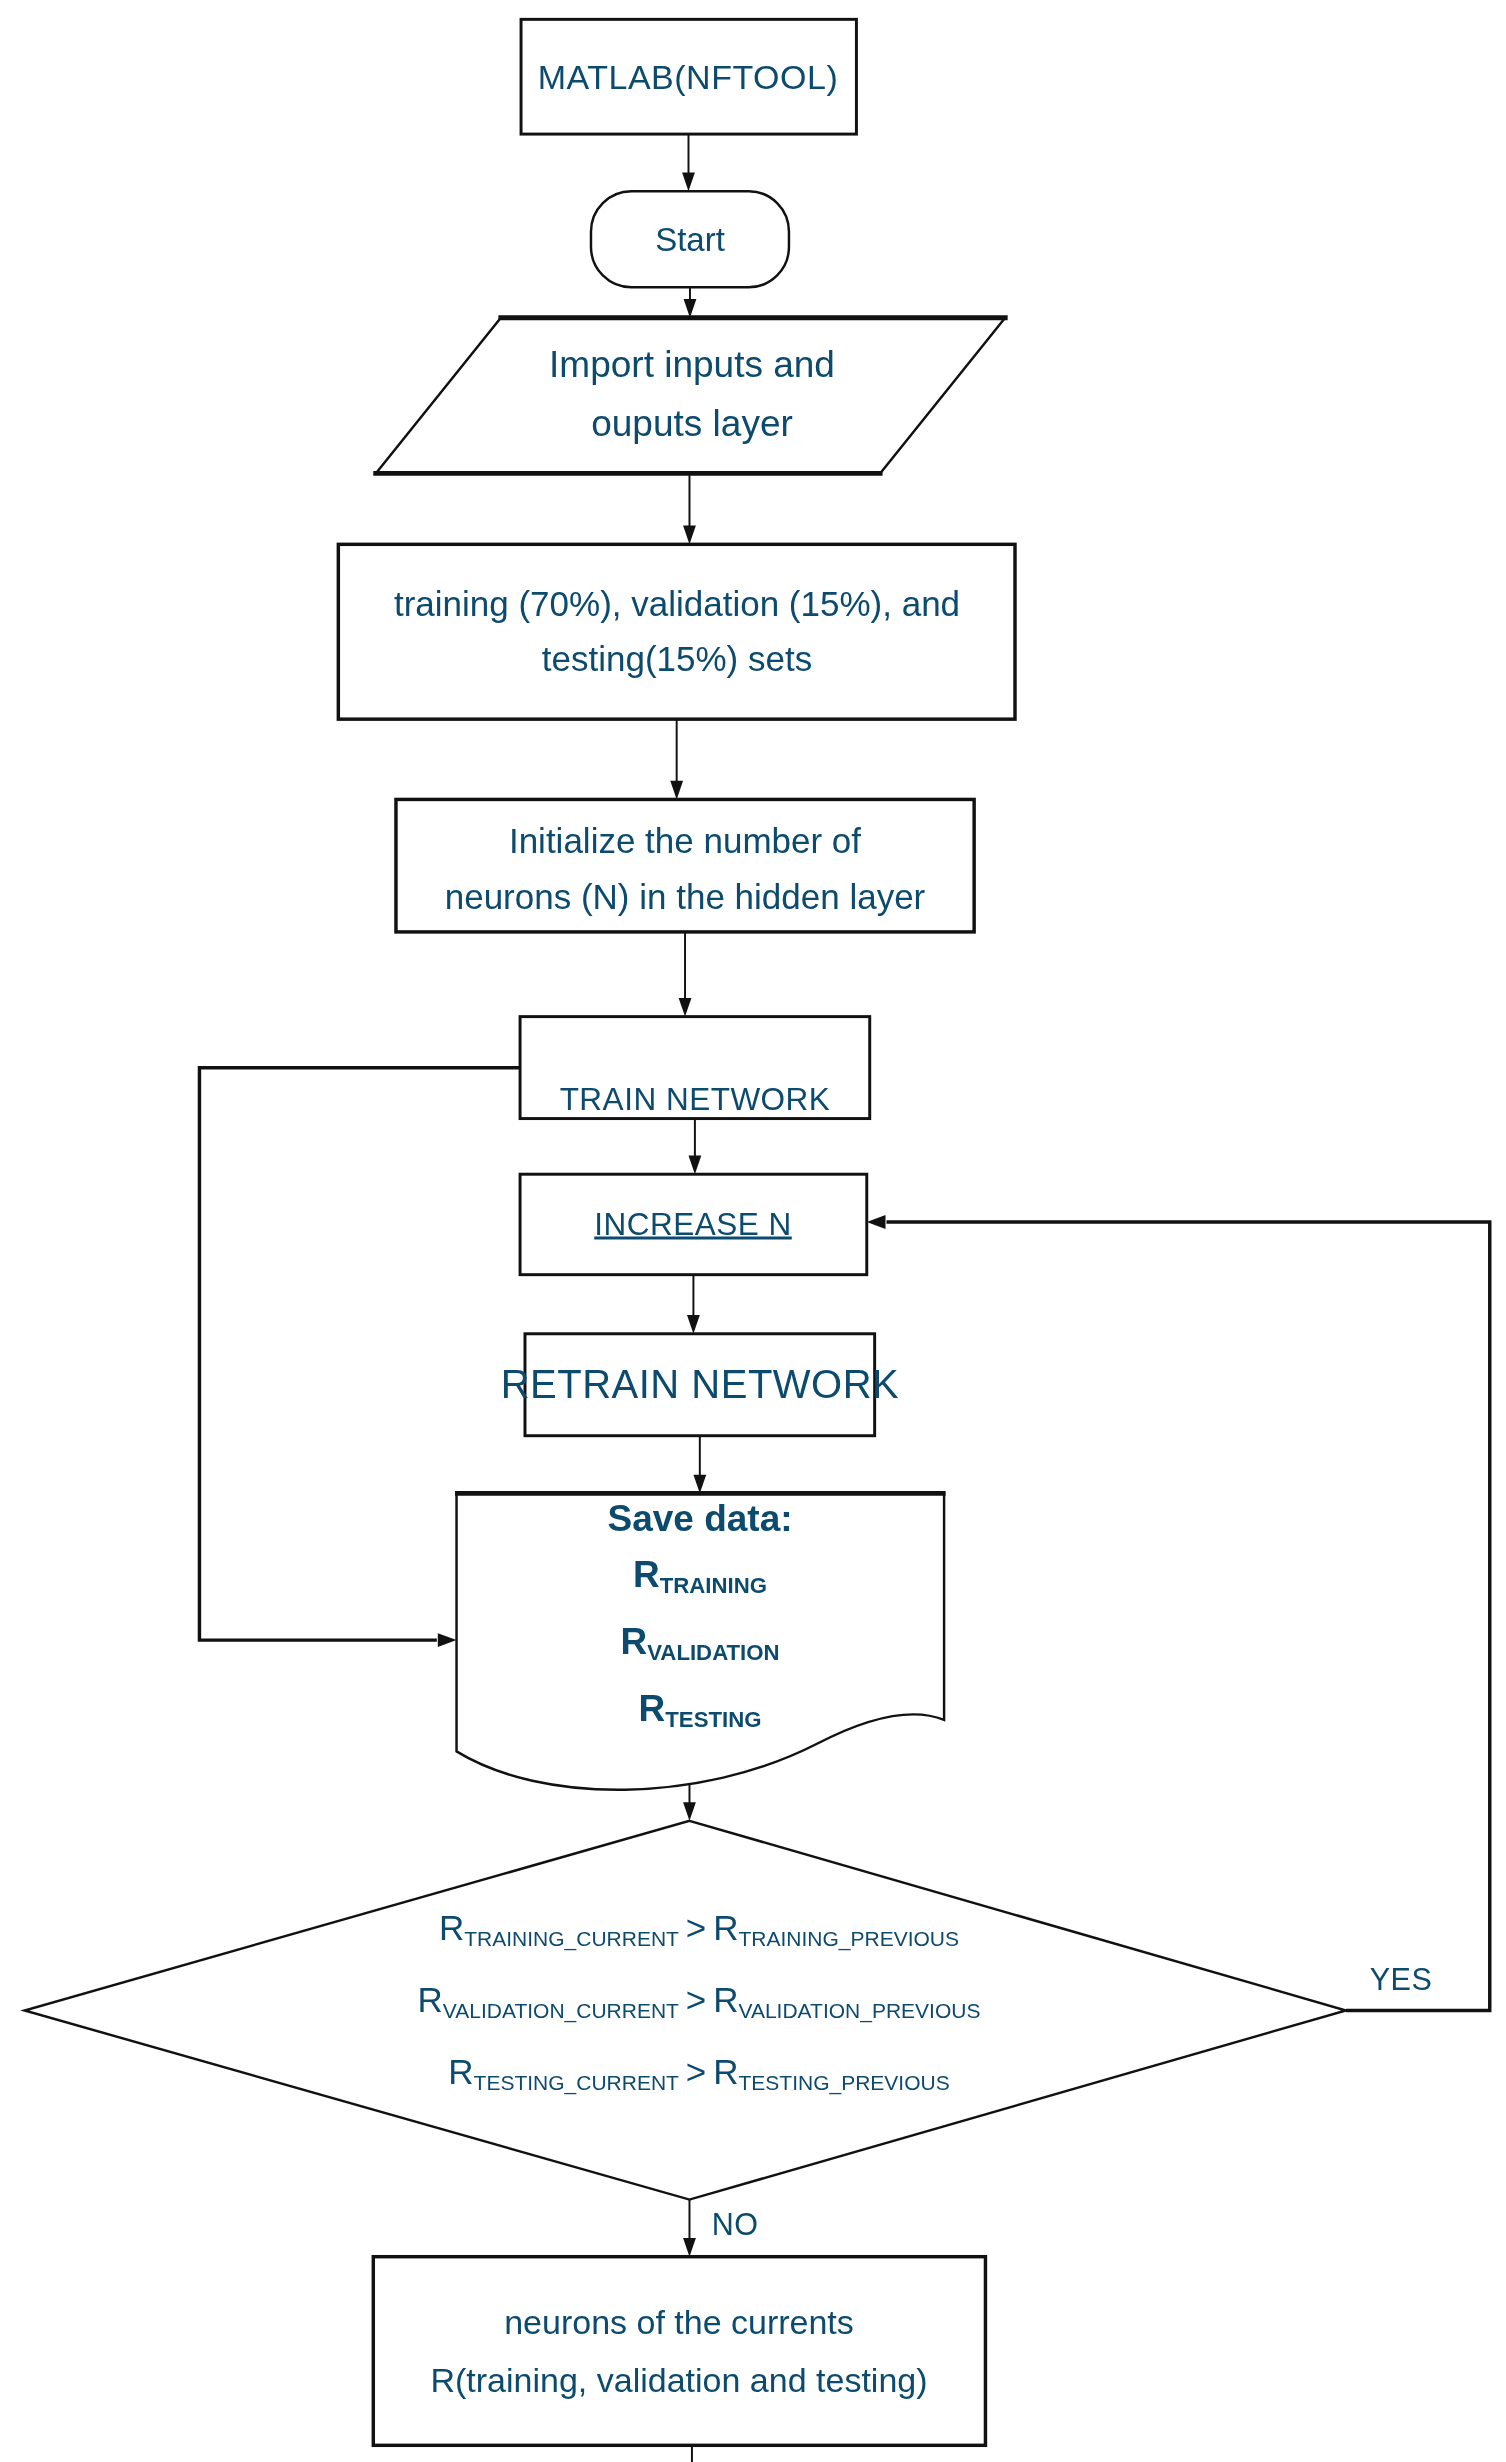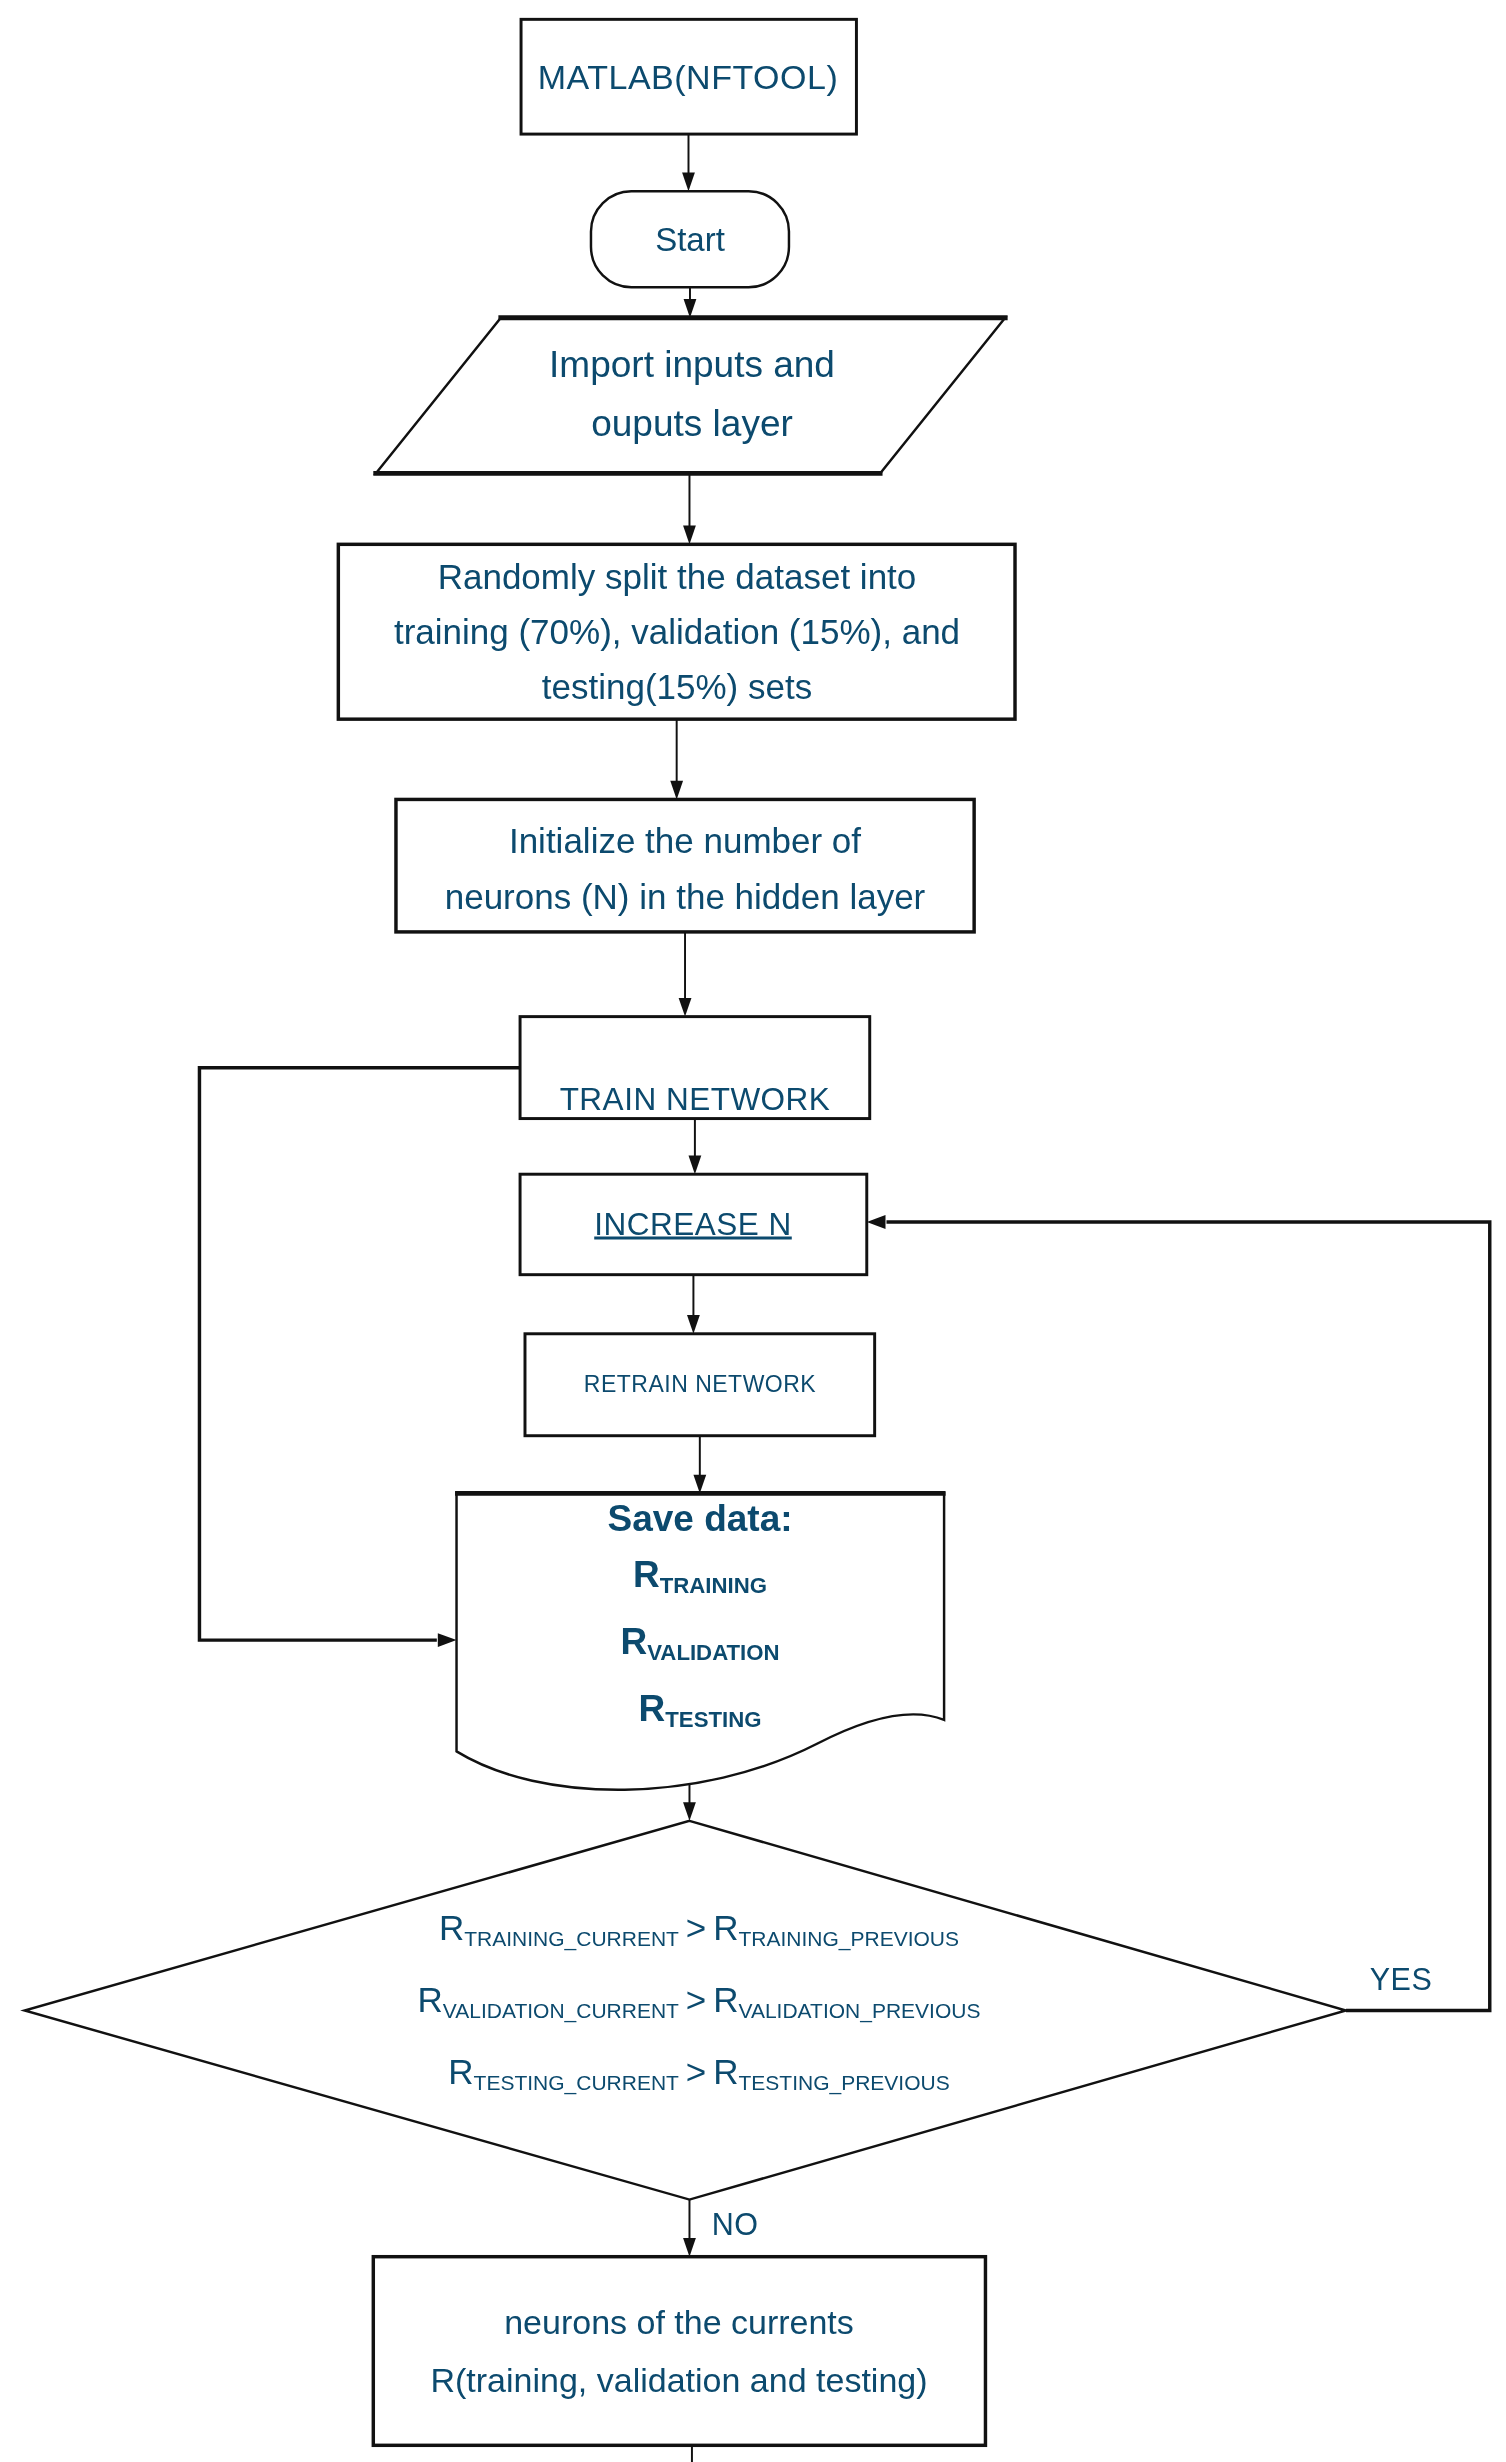--- a/index.html
+++ b/index.html
@@ -75,35 +75,34 @@
   <div class="txt caps" style="left:688px;top:77px;font-size:34px;">MATLAB(NFTOOL)</div>
 
   <div class="txt" style="left:690px;top:240px;font-size:33px;">Start</div>
 
   <div class="txt" style="left:692px;top:394px;font-size:37px;line-height:59px;">
     <div class="line">Import inputs and</div>
     <div class="line">ouputs layer</div>
   </div>
 
   <div class="txt" style="left:677px;top:631px;font-size:35px;line-height:55px;">
-    <div class="line">Randomly split the dataset into</div>
     <div class="line">training (70%), validation (15%), and</div>
     <div class="line">testing(15%) sets</div>
   </div>
 
   <div class="txt" style="left:685px;top:869px;font-size:35px;line-height:56px;">
     <div class="line">Initialize the number of</div>
     <div class="line">neurons (N) in the hidden layer</div>
   </div>
 
   <div class="txt caps" style="left:695px;top:1067px;font-size:31.5px;margin-top:32px;">TRAIN NETWORK</div>
 
   <div class="txt caps" style="left:693px;top:1224px;font-size:31.5px;text-decoration:underline;">INCREASE N</div>
 
-  <div class="txt caps" style="left:700px;top:1384px;font-size:23px;">RETRAIN NETWORK</div>
+  <div class="txt caps" style="left:700px;top:1384px;font-size:40px;">RETRAIN NETWORK</div>
 
   <div class="txt" style="left:700px;top:1620px;font-size:37px;line-height:56px;font-weight:bold;">
     <div class="line">Save data:</div>
     <div class="line rterm"><span>R</span><sub class="sb">TRAINING</sub></div>
     <div class="line rterm"><span>R</span><sub class="sb">VALIDATION</sub></div>
     <div class="line rterm"><span>R</span><sub class="sb">TESTING</sub></div>
   </div>
 
   <div class="txt" style="left:699px;top:2005px;font-size:35px;line-height:61px;">
     <div class="line">

